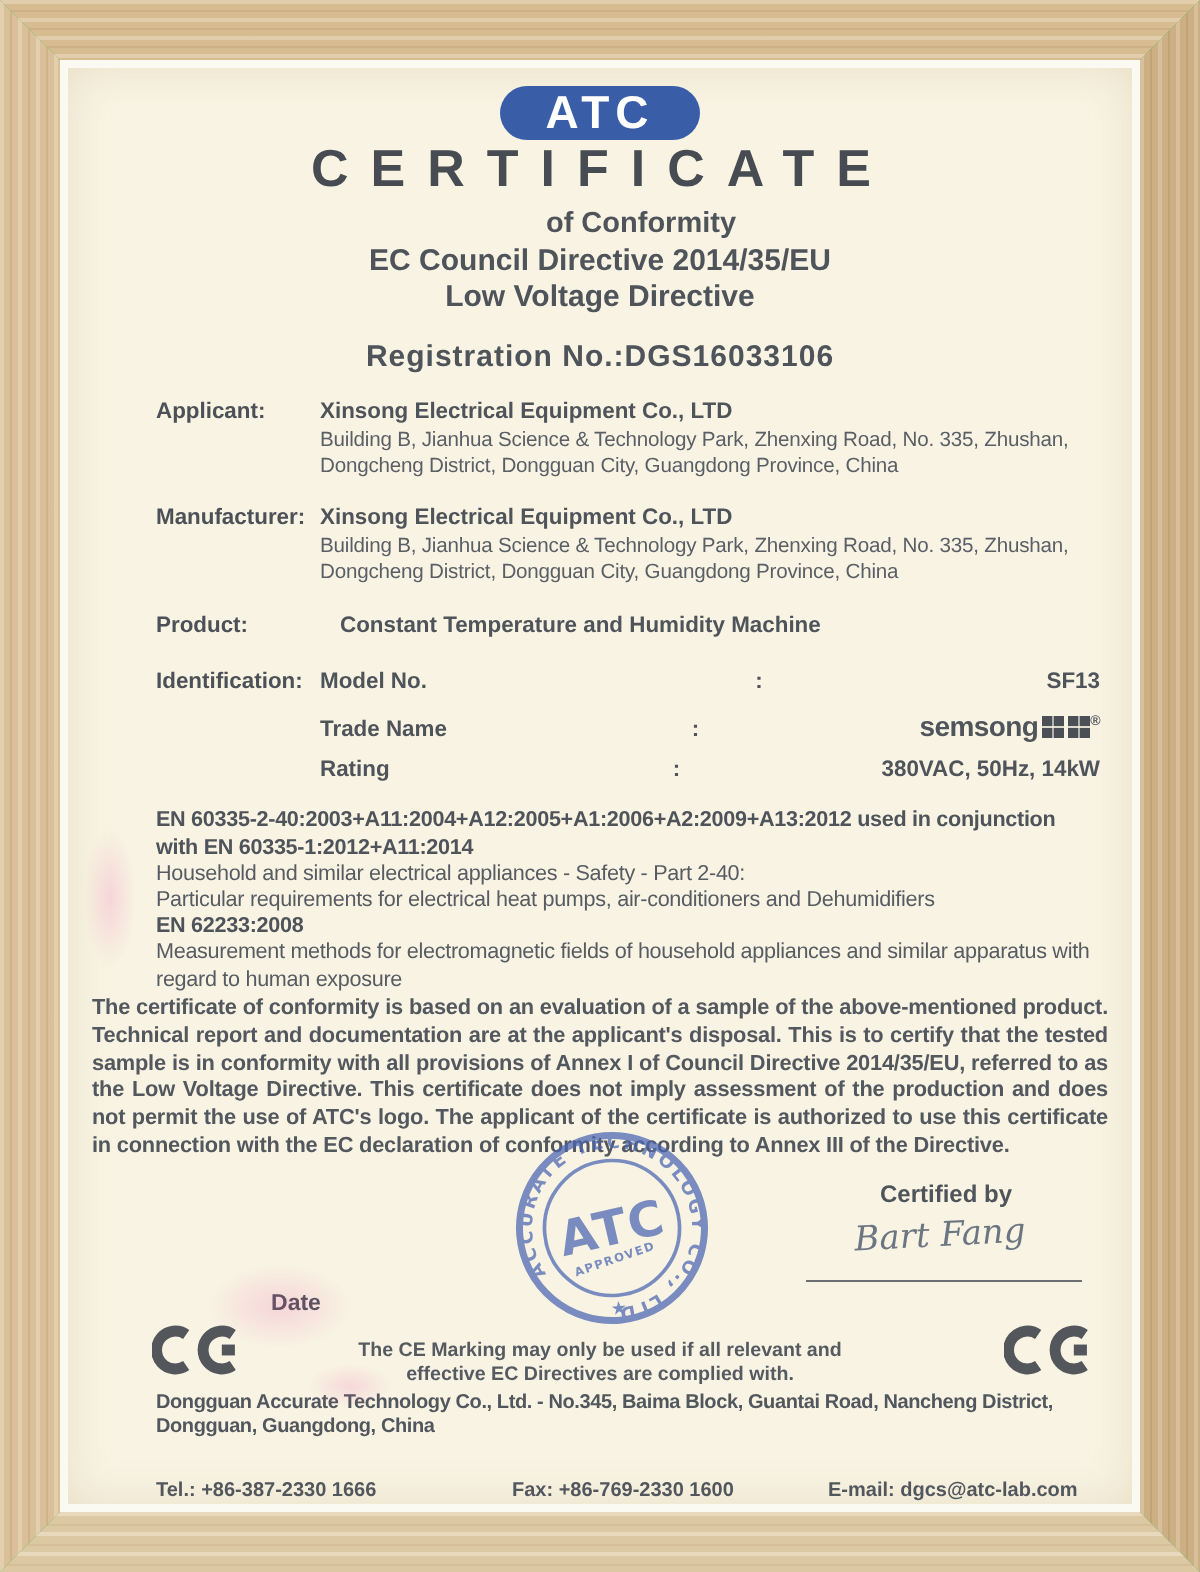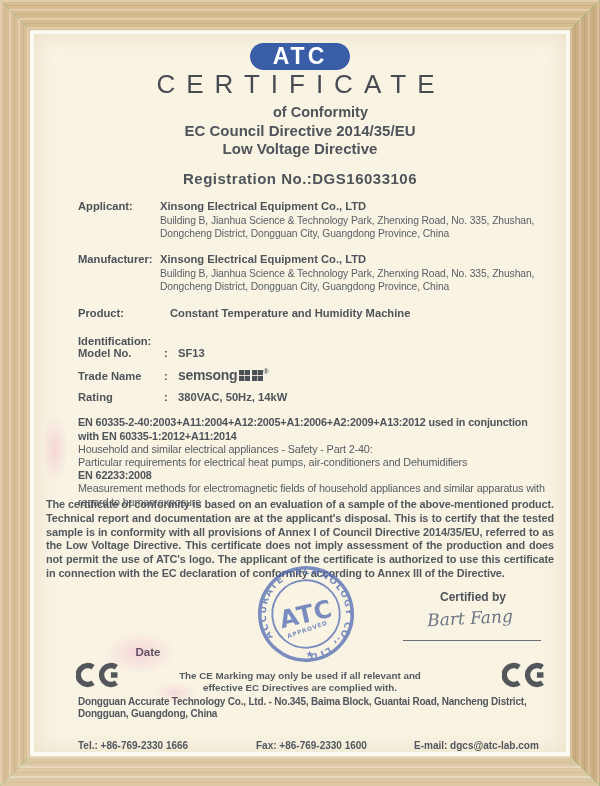--- a/index.html
+++ b/index.html
@@ -23,38 +23,38 @@
 
   
   .paper{position:absolute;inset:30px;border:4px solid #fbfaf2;background:#f8f3e3;
     box-shadow:inset 0 0 22px rgba(185,155,95,.22);z-index:4;color:#4f545b;}
   .abs{position:absolute;}
   .ctr{text-align:center;}
 
   .atc-logo{top:9px;left:50%;transform:translateX(-50%);width:100px;height:27px;
     border-radius:14px;background:#3a5da8;color:#fff;font-weight:bold;font-size:23px;
     letter-spacing:3px;text-align:center;line-height:26px;z-index:3;}
-  .title{top:35px;left:0;right:0;font-size:26px;font-weight:normal;color:#474c53;
+  .title{top:35px;left:0;right:0;font-size:26px;font-weight:bold;color:#474c53;
     letter-spacing:11px;padding-left:2px;z-index:2;}
   .subtitle{top:70px;left:0;right:0;font-size:14.5px;font-weight:bold;margin-left:41px;}
   .directive1{top:88px;left:0;right:0;font-size:15px;font-weight:bold;}
   .directive2{top:106px;left:0;right:0;font-size:15px;font-weight:bold;}
   .registration{top:136px;left:0;right:0;font-size:15px;font-weight:bold;letter-spacing:.5px;}
 
   .rows{top:166px;left:44px;width:472px;}
   .row{display:flex;}
   .row .lbl{width:82px;flex:none;font-size:11.2px;font-weight:bold;color:#4c5158;}
   .row .val{flex:1;}
   .ent-name{font-size:11.2px;font-weight:bold;margin-bottom:3px;}
   .ent-addr{font-size:10.3px;line-height:12.6px;color:#5a5f66;letter-spacing:-.1px;}
   .row-applicant{margin-bottom:13px;}
   .row-manufacturer{margin-bottom:14px;}
   .row-product{margin-bottom:13px;gap:10px;}
-  .row-identification{margin-bottom:5px;flex-direction:column;}
-  .subrow{display:flex;margin-bottom:8px;align-items:baseline;}
+  .row-identification{margin-bottom:5px;}
+  .subrow{display:flex;margin-bottom:8px;align-items:baseline;justify-content:space-between;}
   .sublbl{width:86px;flex:none;font-size:11.2px;font-weight:bold;}
   .colon{width:14px;flex:none;font-size:11.2px;font-weight:bold;}
   .subval{font-size:11.2px;font-weight:bold;}
   .brand{font-size:14px;letter-spacing:-.3px;color:#50555c;}
   .cjk-block{display:inline-block;width:11px;height:11px;background:#4b5056;margin-left:2px;
     vertical-align:-1px;
     background-image:linear-gradient(0deg,rgba(0,0,0,0) 44%,rgba(248,243,227,.85) 44% 54%,rgba(0,0,0,0) 54%),
                      linear-gradient(90deg,rgba(0,0,0,0) 46%,rgba(248,243,227,.6) 46% 54%,rgba(0,0,0,0) 54%);}
   .reg-mark{font-size:7px;vertical-align:super;}
   .std-line{font-size:10.8px;line-height:13.2px;color:#575c63;letter-spacing:-.15px;}
@@ -218,18 +218,18 @@
       </svg>
     </div>
 
     <div class="abs ctr ce-note">
       <div>The CE Marking may only be used if all relevant and</div>
       <div>effective EC Directives are complied with.</div>
     </div>
 
     <div class="abs company-address">Dongguan Accurate Technology Co., Ltd. - No.345, Baima Block, Guantai Road, Nancheng District, Dongguan, Guangdong, China</div>
 
-    <div class="abs telrow-item tel">Tel.: +86-769-2330 1666</div>
+    <div class="abs telrow-item tel">Tel.: +86-387-2330 1666</div>
     <div class="abs telrow-item fax">Fax: +86-769-2330 1600</div>
     <div class="abs telrow-item email">E-mail: dgcs@atc-lab.com</div>
 
   </div>
 </div>
 
 </body></html>

